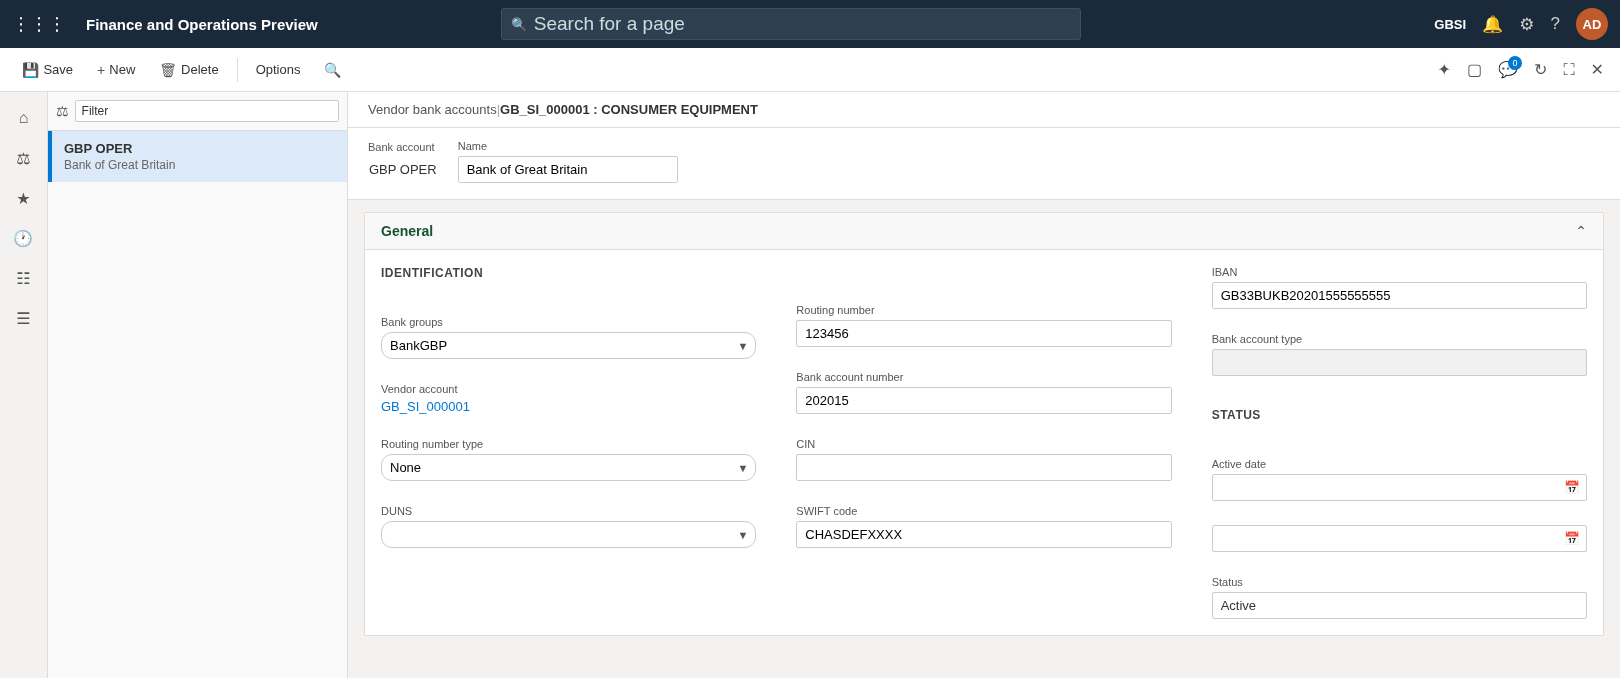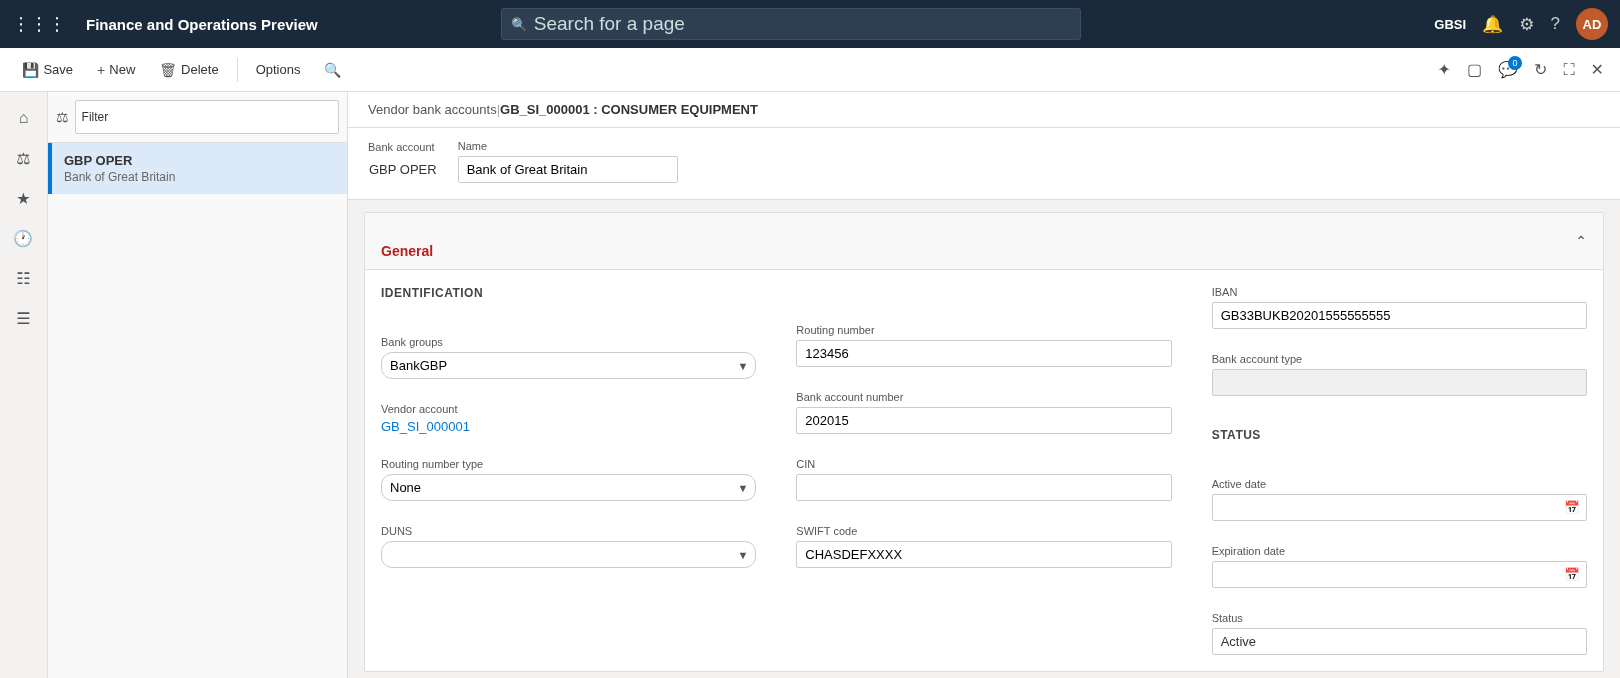--- a/index.html
+++ b/index.html
@@ -104,21 +104,21 @@
     .list-panel-filter {
       padding: 8px;
       border-bottom: 1px solid #ddd;
       display: flex; align-items: center;
       gap: 6px;
     }
     .list-panel-filter .filter-icon { color: #555; font-size: 14px; }
     .filter-input-wrap {
       flex: 1; display: flex; align-items: center;
       border: 1px solid #ccc; background: #fff;
-      border-radius: 2px; padding: 9px 6px;
+      border-radius: 2px; padding: 3px 6px;
     }
     .filter-input-wrap input {
       border: none; outline: none; font-size: 12px; background: transparent; flex: 1; color: #333;
     }
     .filter-input-wrap input::placeholder { color: #aaa; }
     .list-items { flex: 1; overflow-y: auto; }
     .list-item {
       padding: 10px 12px;
       border-left: 4px solid transparent;
       cursor: pointer;
@@ -169,21 +169,21 @@
       background: #fff; margin: 12px 16px 0;
       border: 1px solid #ddd; border-radius: 2px;
     }
     .section-header {
       display: flex; align-items: center; justify-content: space-between;
       padding: 10px 16px;
       background: #f8f8f8;
       border-bottom: 1px solid #ddd;
       cursor: pointer;
     }
-    .section-header .section-title { font-size: 14px; font-weight: 600; color: #b91c1c; margin-top: 20px; }
+    .section-header .section-title { font-size: 14px; font-weight: 600; color: #14532d; }
     .section-header .chevron { font-size: 14px; color: #555; }
     .section-body { padding: 16px; }
 
     
     .form-grid {
       display: grid;
       grid-template-columns: 1fr 1fr 1fr;
       gap: 0 40px;
     }
     .form-col { display: flex; flex-direction: column; gap: 24px; }
@@ -435,21 +435,20 @@
 
             <div class="field-block">
               <label>Active date</label>
               <div class="date-input-wrap">
                 <input type="text" style="width: 100%;">
                 <span class="cal-icon">📅</span>
               </div>
             </div>
 
             <div class="field-block">
-              <label>Expiration date</label>
               <div class="date-input-wrap">
                 <input type="text" style="width: 100%;">
                 <span class="cal-icon">📅</span>
               </div>
             </div>
 
             <div class="status-field">
               <label>Status</label>
               <div class="status-value">Active</div>
             </div>

